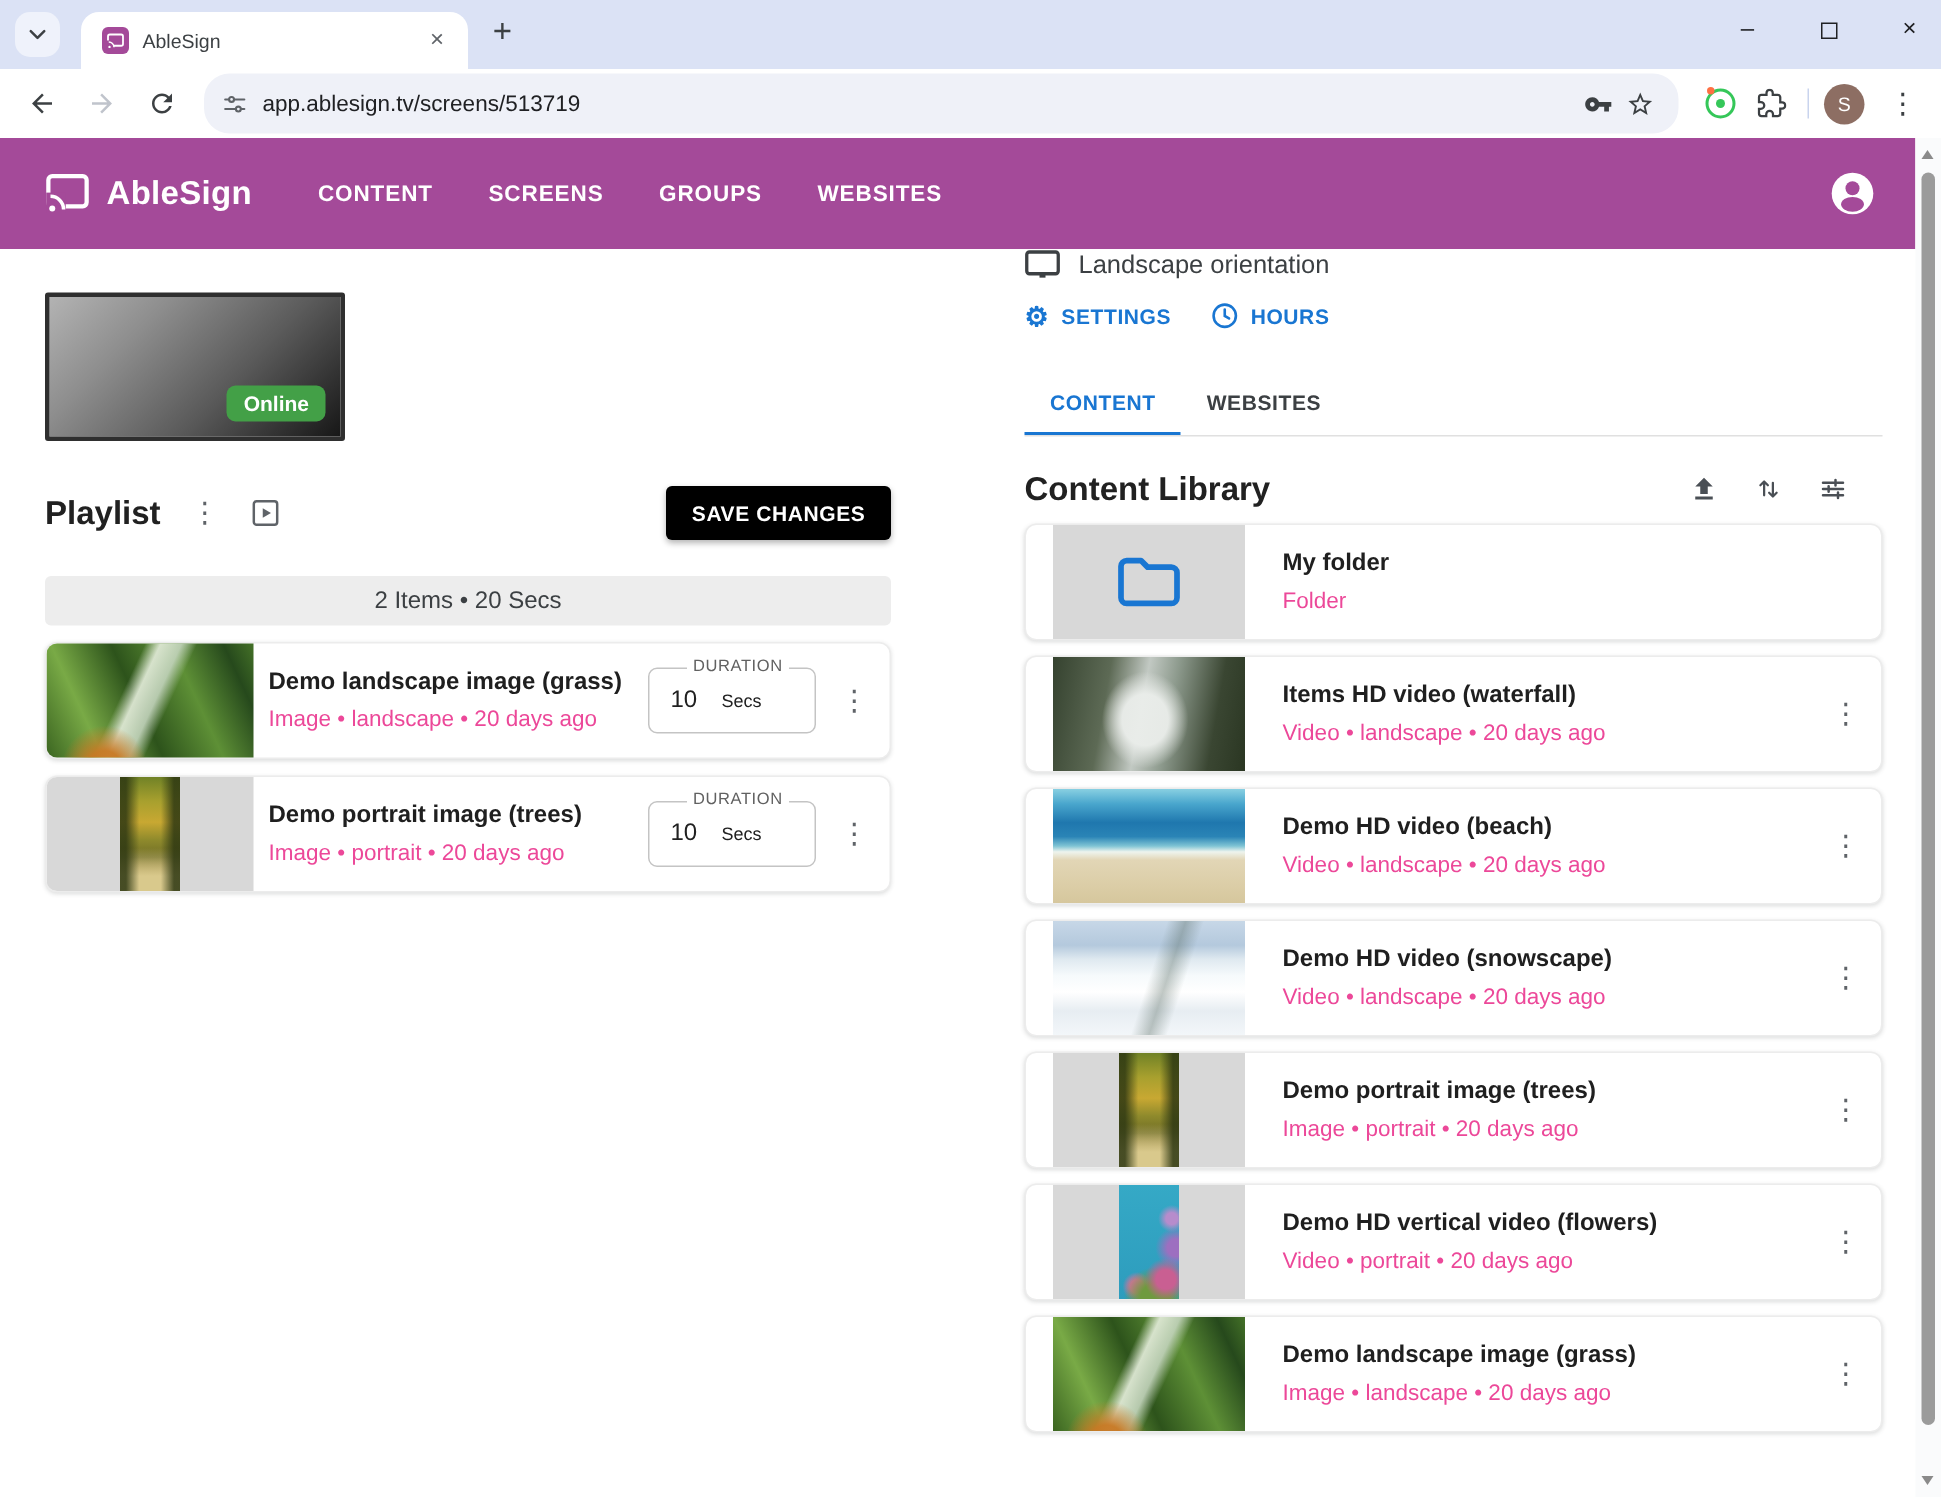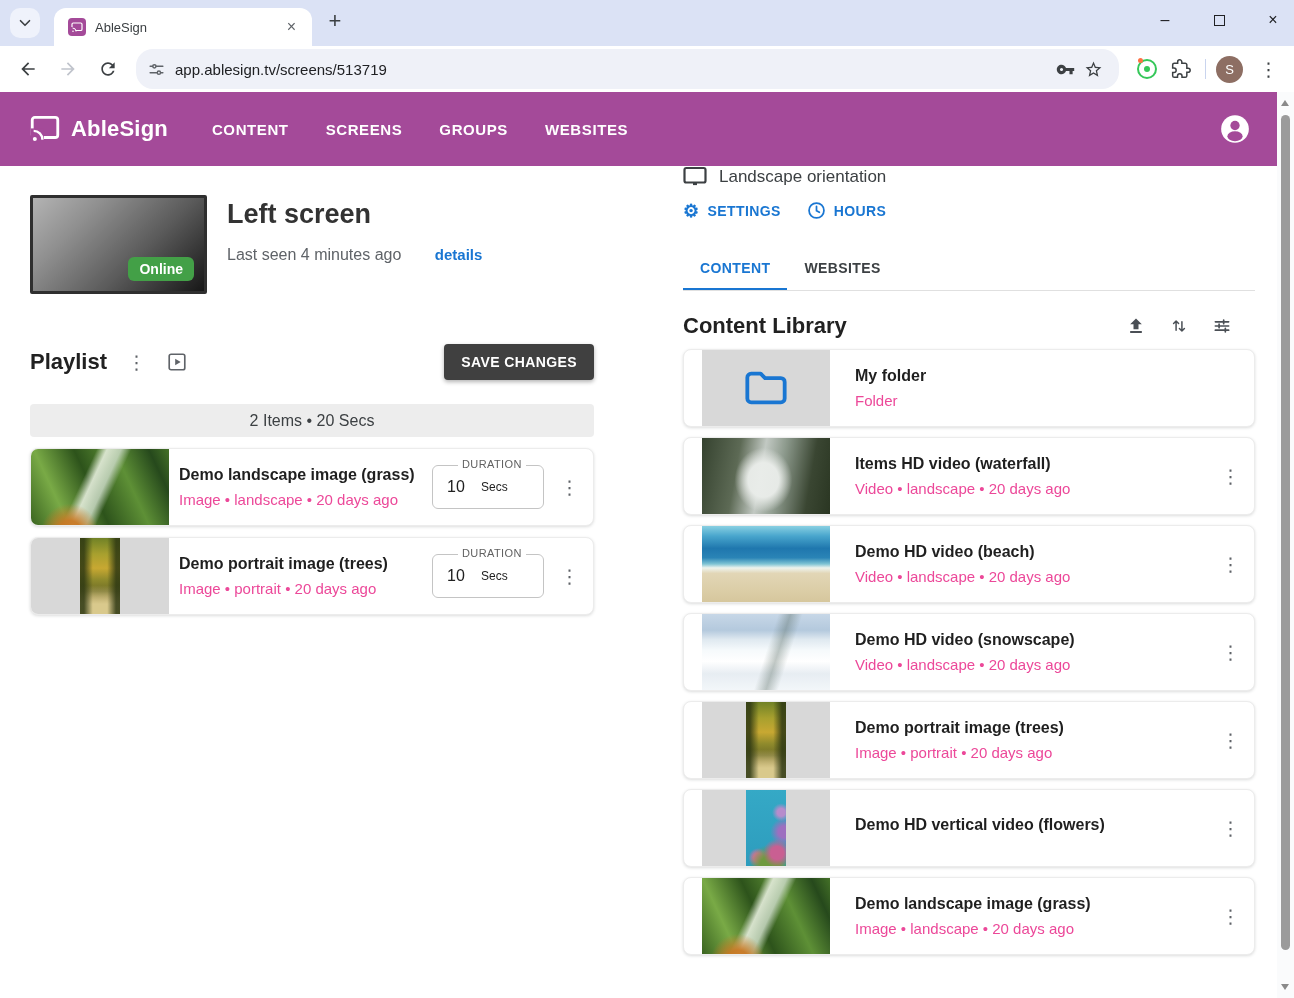--- a/index.html
+++ b/index.html
@@ -46,33 +46,33 @@
   .brand-ic { width:30px; height:26px; margin-right:11px; }
   .brand { color:#fff; font-size:22px; font-weight:700; letter-spacing:.2px; }
   .appnav { display:flex; margin-left:44px; gap:37px; }
   .appnav a { color:#fff; font-size:15px; font-weight:700; letter-spacing:.6px; text-decoration:none; cursor:pointer; }
   .account { margin-left:auto; width:32px; height:32px; cursor:pointer; }
 
   .content { display:grid; grid-template-columns:564px 1fr; column-gap:89px; padding:0 22px 0 30px; }
 
   
   .screen-block { margin-top:29px; display:flex; }
-  .tv { width:177px; height:99px; border:3px solid #2f2f2f; border-radius:2px; position:relative; flex:none;
+  .tv { width:200px; height:99px; border:3px solid #2f2f2f; border-radius:2px; position:relative; flex:none;
     background:linear-gradient(135deg,#b3b3b3 0%,#8e8e8e 28%,#5a5a5a 62%,#171717 100%); }
   .online { position:absolute; right:10px; bottom:10px; background:#43a047; color:#fff; font-size:14px;
     font-weight:700; padding:4px 11px; border-radius:6px; }
   .screen-text { margin-left:20px; padding-top:2px; }
   .screen-text h1 { font-size:27px; font-weight:700; color:#333; margin:2px 0 16px; }
   .lastseen { font-size:16px; color:#5f6368; }
   .details-link { color:#1976d2; font-weight:700; font-size:15px; margin-left:29px; text-decoration:none; cursor:pointer; }
 
-  .playlist-header { margin-top:50px; display:flex; align-items:center; }
+  .playlist-header { margin-top:30px; display:flex; align-items:center; }
   .playlist-header h2 { font-size:22px; font-weight:700; color:#212121; }
   .ph-ic { margin-left:20px; display:flex; align-items:center; cursor:pointer; }
-  .save-btn { margin-left:auto; background:#404040; color:#fff; border:none; border-radius:4px;
+  .save-btn { margin-left:auto; background:#000000; color:#fff; border:none; border-radius:4px;
     font-family:inherit; font-size:14px; font-weight:700; letter-spacing:.4px; padding:10px 17px;
     box-shadow:0 2px 4px rgba(0,0,0,.3); cursor:pointer; }
 
   .summary { margin-top:24px; height:33px; background:#ededed; border-radius:4px; display:flex;
     align-items:center; justify-content:center; font-size:16px; color:#3c4043; }
 
   .pl-card { margin-top:11px; height:78px; background:#fff; border:1px solid #ececec; border-radius:8px;
     box-shadow:0 1px 3px rgba(60,64,67,.18); display:flex; align-items:center; overflow:hidden; }
   .pl-thumb { width:138px; height:78px; flex:none; }
   .pl-text { margin-left:10px; flex:1; min-width:0; }
@@ -258,27 +258,20 @@
     </span>
   </header>
 
   <div class="content">
 
     <div>
       <div class="screen-block">
         <div class="tv">
           <span class="online">Online</span>
         </div>
-        <div class="screen-text">
-          <h1>Left screen</h1>
-          <div class="lastseen">
-            <span>Last seen 4 minutes ago</span>
-            <a class="details-link">details</a>
-          </div>
-        </div>
       </div>
 
       <div class="playlist-header">
         <h2>Playlist</h2>
         <span class="ph-ic kebab">⋮</span>
         <span class="ph-ic">
           <svg width="22" height="22" viewBox="0 0 24 24">
               <rect x="3.5" y="3.5" width="17" height="17" rx="2" fill="none" stroke="#5f6368" stroke-width="1.8"></rect>
               <path d="M10 8.5v7l6-3.5z" fill="#5f6368"></path>
             </svg>
@@ -424,20 +417,21 @@
         </div>
         <span class="kebab">⋮</span>
       </div>
 
       <div class="lib-card">
         <div class="lib-thumb t-gray">
             <div class="strip t-flowers"></div>
           </div>
         <div class="lib-text">
           <div class="row-title">Demo HD vertical video (flowers)</div>
+          <div class="row-meta">Video • portrait • 20 days ago</div>
         </div>
         <span class="kebab">⋮</span>
       </div>
 
       <div class="lib-card">
         <div class="lib-thumb t-grass"></div>
         <div class="lib-text">
           <div class="row-title">Demo landscape image (grass)</div>
           <div class="row-meta">Image • landscape • 20 days ago</div>
         </div>

